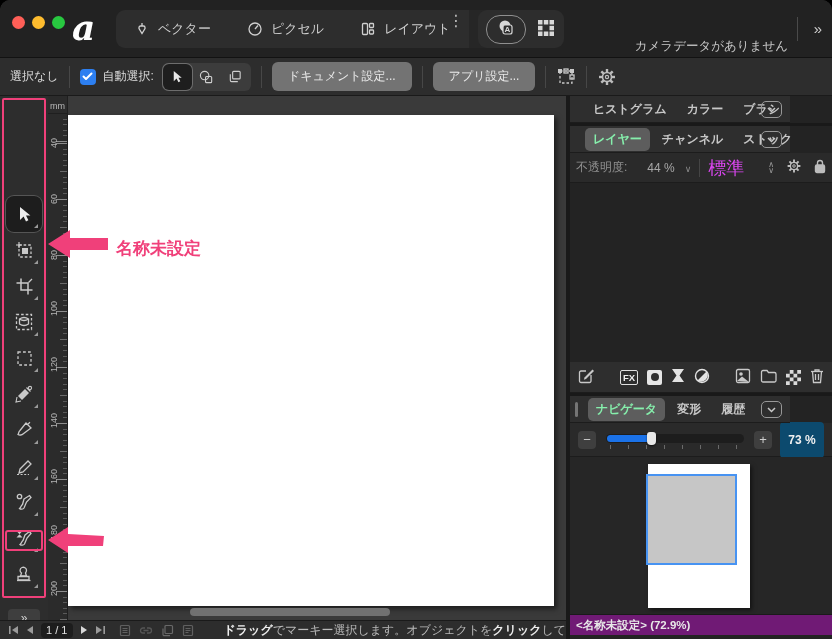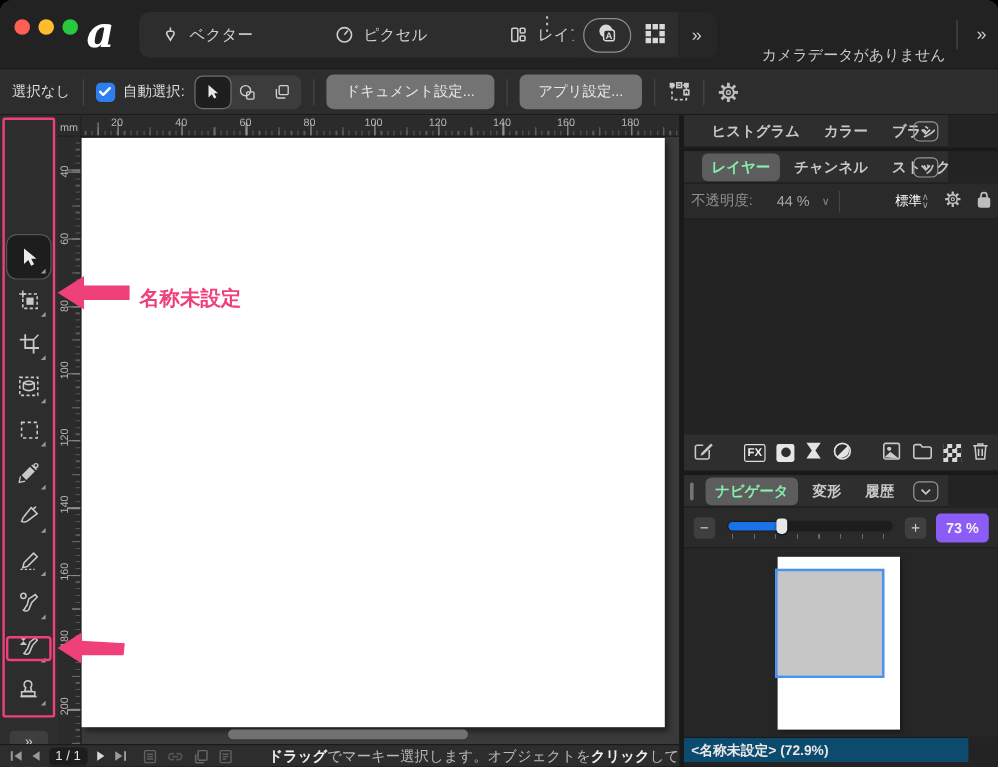--- a/index.html
+++ b/index.html
@@ -12,21 +12,21 @@
   }
   .abs { position:absolute; }
 
   
   #titlebar { left:0; top:0; width:832px; height:58px; background:#222222; border-bottom:1px solid #121212; border-radius:10px 10px 0 0; }
   .tl-dot { width:13px; height:13px; border-radius:50%; top:16px; }
   #dot-red { left:12px; background:#ff5f57; }
   #dot-yellow { left:32px; background:#febc2e; }
   #dot-green { left:52px; background:#28c840; }
   #app-logo { left:72px; top:6px; font-family:"DejaVu Serif",serif; font-style:italic; font-weight:bold; font-size:36px; color:#fff; }
-  #persona-group { left:116px; top:10px; height:38px; background:#2d2d2d; border-radius:9px; display:flex; align-items:center;gap:32px; }
+  #persona-group { left:116px; top:10px; height:38px; background:#2d2d2d; border-radius:9px; display:flex; align-items:center; }
   .persona { display:flex; align-items:center; gap:8px; padding:0 18px; height:38px; color:#cfcfcf; font-size:13px; cursor:default; }
   .persona svg { display:block; }
   #persona-overflow { width:32px; height:38px; background:#262626; border-radius:0 9px 9px 0; display:flex; align-items:center; justify-content:center; color:#cfcfcf; font-size:15px; }
   #titlebar-dots { left:448px; top:17px; color:#bdbdbd; font-size:16px; letter-spacing:0; line-height:8px; }
   #toggles-group { left:478px; top:10px; height:38px; background:#2d2d2d; border-radius:9px; display:flex; align-items:center; padding:0 8px; gap:10px; }
   #autocorrect-pill { border:1.5px solid #8f8f8f; border-radius:14px; padding:3px 9px; display:flex; align-items:center; }
   #camera-status { right:44px; top:38px; color:#c9c9c9; font-size:12.5px; }
   #titlebar-div { right:34px; top:17px; width:1px; height:24px; background:#4a4a4a; }
   #titlebar-chevron { right:10px; top:20px; color:#cfcfcf; font-size:15px; }
 
@@ -77,41 +77,41 @@
   .drag-handle { width:3px; height:15px; border-radius:2px; background:#757575; margin:0 10px 0 5px; }
   .ptab { color:#c7c7c7; font-size:12px; font-weight:bold; padding:3px 8px; margin-right:4px; border-radius:5px; white-space:nowrap; }
   .ptab.sel { background:#5d5d5d; color:#86efac; }
   .collapse-btn { position:absolute; right:8px; top:5px; width:21px; height:17px; border:1.5px solid #989898; border-radius:5px; display:flex; align-items:center; justify-content:center; }
   .pgap { width:262px; height:3px; background:#191919; }
   #opacity-row { width:262px; height:30px; background:#2a2a2a; border-bottom:1px solid #1c1c1c; display:flex; align-items:center; padding:0 6px; }
   #opacity-label { color:#909090; font-size:12px; margin-right:20px; }
   #opacity-value { color:#a8a8a8; font-size:12px; }
   #opacity-chev { color:#8a8a8a; font-size:9px; margin:2px 8px 0 10px; }
   #blend-div { width:1px; height:18px; background:#454545; margin-right:8px; }
-  #blend-value { color:#ffffff; font-size:11px; flex:1;text-align:right; }
+  #blend-value { color:#d946ef; font-size:18px; flex:1; }
   #blend-chevs { color:#9a9a9a; font-size:8px; line-height:6px; text-align:center; margin-right:12px; }
   #layers-list { width:262px; height:179px; background:#232323; }
   #layers-actions { width:262px; height:31px; background:#2e2e2e; border-bottom:1px solid #1c1c1c; display:flex; align-items:center; padding:0 8px; gap:9px; }
   .la-spacer { flex:1; }
   #fx-chip { border:1.5px solid #e0e0e0; border-radius:2px; color:#efefef; font-size:9.5px; font-weight:bold; padding:1px 2px; }
   #mask-chip { width:15px; height:15px; background:#e6e6e6; border-radius:2px; display:flex; align-items:center; justify-content:center; }
   #mask-dot { width:8px; height:8px; border-radius:50%; background:#2e2e2e; }
   #checker-chip { width:15px; height:15px; background:repeating-conic-gradient(#d9d9d9 0 25%, transparent 0 50%) 0 0/7.5px 7.5px; }
   #zoom-row { width:262px; height:34px; background:#2a2a2a; border-bottom:1px solid #1c1c1c; display:flex; align-items:center; padding:0 8px; }
   .zoom-btn { width:18px; height:18px; background:#3f3f3f; border-radius:4px; color:#cfcfcf; font-size:13px; display:flex; align-items:center; justify-content:center; }
   #zoom-slider { position:relative; flex:1; margin:0 10px; height:18px; }
   #zoom-track { position:absolute; left:0; right:0; top:3px; height:9px; border-radius:5px; background:#1d1d1d; }
   #zoom-fill { position:absolute; left:1px; top:4px; width:31%; height:7px; border-radius:4px; background:#1b72e8; }
   #zoom-handle { position:absolute; left:30%; top:1px; width:9px; height:13px; background:#e8e8e8; border-radius:3px 3px 4px 4px; box-shadow:0 1px 2px rgba(0,0,0,.6); }
   #zoom-ticks { position:absolute; left:4px; right:4px; bottom:0px; height:4px; background-image:repeating-linear-gradient(to right,#6a6a6a 0 1px,transparent 1px 18px); }
-  #zoom-value { width:44px; height:24px; background:#8b5cf6; border-radius:4px; color:#f0f0f0; font-size:12px; font-weight:bold; display:flex; align-items:center; justify-content:center; }
+  #zoom-value { width:44px; height:36px; background:#0c4a6e; border-radius:4px; color:#f0f0f0; font-size:12px; font-weight:bold; display:flex; align-items:center; justify-content:center; }
   #nav-view { position:relative; width:262px; height:157px; background:#262626; overflow:hidden; }
   #nav-page { position:absolute; left:78px; top:7px; width:102px; height:144px; background:#fff; box-shadow:2px 2px 4px rgba(0,0,0,.5); }
   #nav-viewport { position:absolute; left:76px; top:17px; width:91px; height:91px; background:#c6c6c6; border:2px solid #4793f2; }
-  #doc-status-row { width:237px; height:21px; background:#0c4a6e; border-top:1px solid #1a1a1a; display:flex; align-items:center; padding:0 6px;text-align:right; }
+  #doc-status-row { width:262px; height:21px; background:#701a75; border-top:1px solid #1a1a1a; display:flex; align-items:center; padding:0 6px;text-align:right; }
   #doc-status { color:#e8e8e8; font-size:11.5px; font-weight:bold; }
 
   
   #bottombar { left:0; top:620px; width:566px; height:19px; background:#2d2d2d; border-top:1px solid #1a1a1a; display:flex; align-items:center; overflow:hidden; }
   .nav-ico { margin:0 3px; display:flex; align-items:center; }
   #page-field { width:108px; height:15px; background:#1d1d1d; border-radius:4px; color:#e3e3e3; font-size:11px; display:flex; align-items:center; justify-content:center; margin:0 4px; }
   .doc-ico { margin:0 4px; opacity:.55; display:flex; align-items:center; }
   #hint { margin-left:26px; color:#b9b9b9; font-size:12px; white-space:nowrap; }
   #hint b { color:#efefef; }
 
@@ -351,34 +351,20 @@
     <div id="tool-more" class="abs">
         <span>•••</span>
       </div>
 
   </div>
 
   <div id="canvas-region" class="abs">
     <div id="ruler-corner" class="abs">
         <span>mm</span>
       </div>
-    <div id="hruler" class="abs">
-      <div id="ht-minor" class="hticks"></div>
-      <div id="ht-mid" class="hticks"></div>
-      <div id="ht-major" class="hticks"></div>
-      <span class="hlabel" style="left:30px">20</span>
-      <span class="hlabel" style="left:83.5px">40</span>
-      <span class="hlabel" style="left:137px">60</span>
-      <span class="hlabel" style="left:190.5px">80</span>
-      <span class="hlabel" style="left:244px">100</span>
-      <span class="hlabel" style="left:297.5px">120</span>
-      <span class="hlabel" style="left:351px">140</span>
-      <span class="hlabel" style="left:404.5px">160</span>
-      <span class="hlabel" style="left:458px">180</span>
-    </div>
     <div id="vruler" class="abs">
       <div id="vt-minor" class="vticks"></div>
       <div id="vt-mid" class="vticks"></div>
       <div id="vt-major" class="vticks"></div>
       <span class="vlabel" style="top:24px">40</span>
       <span class="vlabel" style="top:80px">60</span>
       <span class="vlabel" style="top:136px">80</span>
       <span class="vlabel" style="top:192px">100</span>
       <span class="vlabel" style="top:248px">120</span>
       <span class="vlabel" style="top:304px">140</span>

